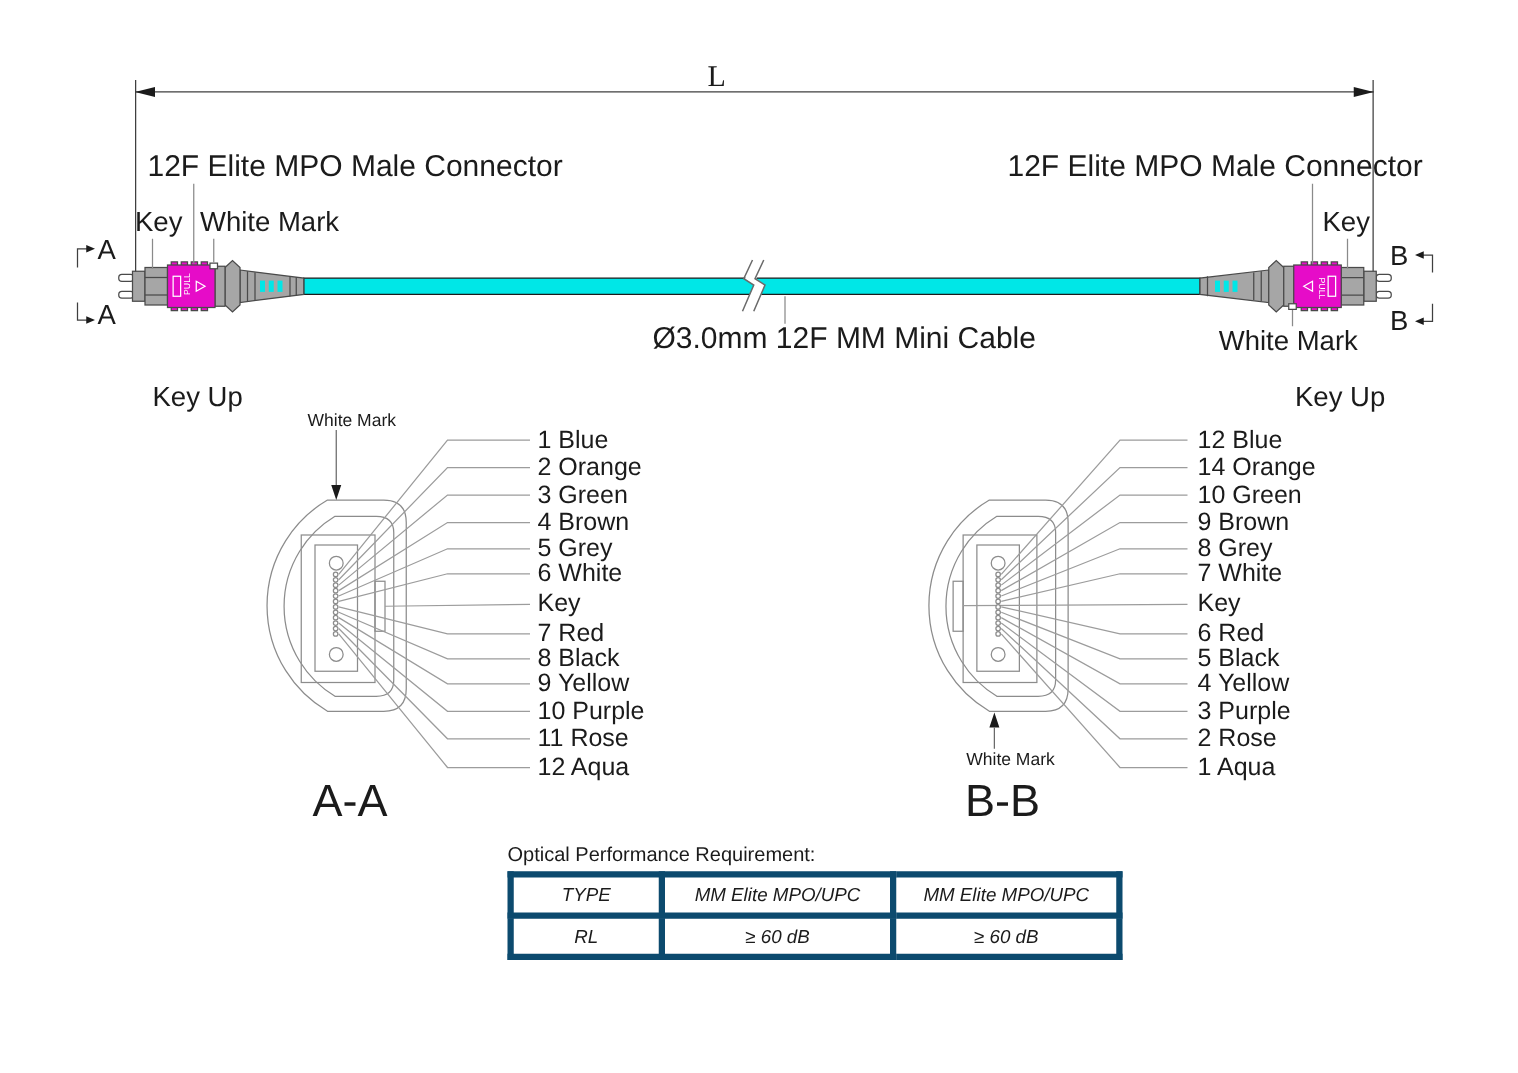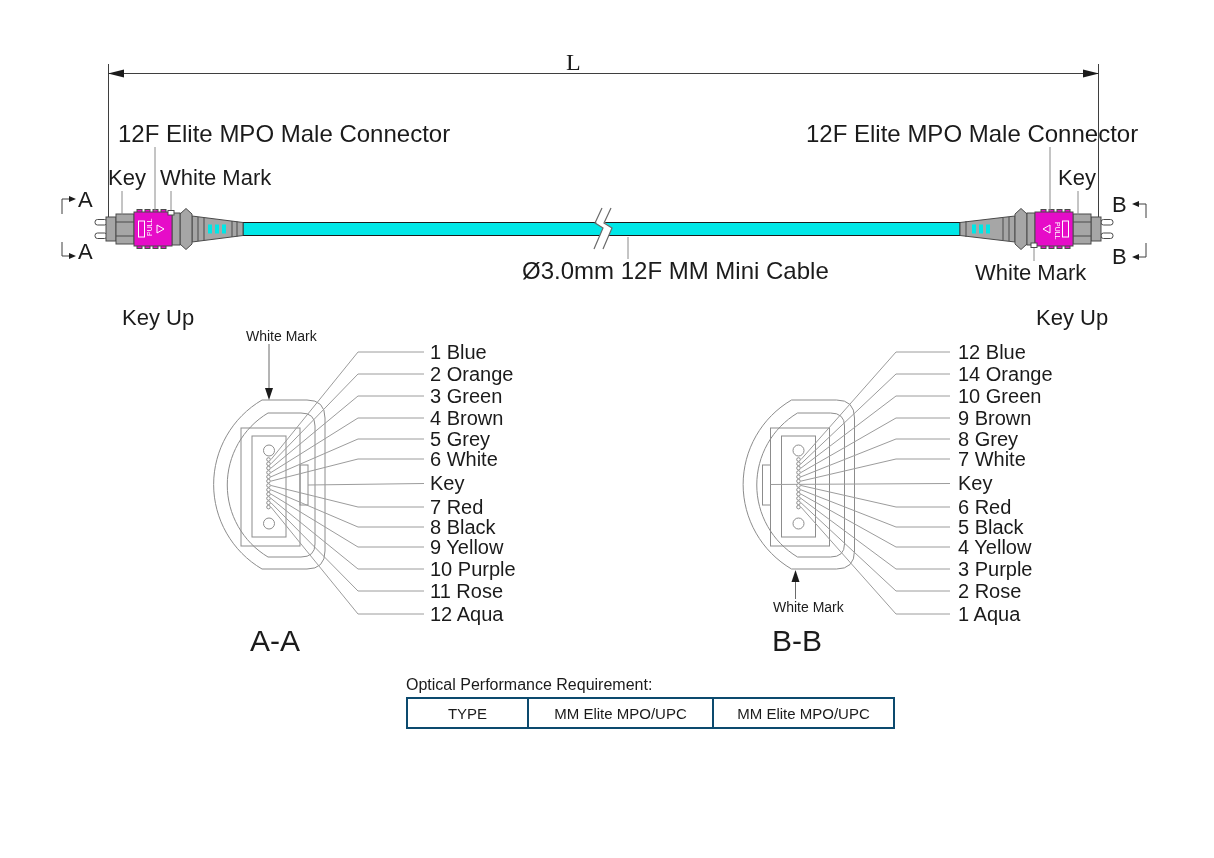--- a/index.html
+++ b/index.html
@@ -3,27 +3,27 @@
 <meta charset="utf-8">
 <style>
   html,body{margin:0;padding:0;background:#fff;}
   .stage{position:relative;width:1214px;height:858px;background:#fff;overflow:hidden;
          font-family:"Liberation Sans",sans-serif;color:#1b1b1b;}
   .stage svg{position:absolute;left:0;top:0;}
   .lbl{position:absolute;white-space:nowrap;}
   .t24{font-size:24px;line-height:24px;}
   .t22{font-size:22px;line-height:24px;}
   .t14{font-size:14px;line-height:14px;}
-  .t30{font-size:30px;line-height:30px;}
+  .t30{font-size:36px;line-height:30px;}
   .serif{font-family:"Liberation Serif",serif;}
   .fiber{position:absolute;font-size:20px;line-height:20px;}
   .perf-wrap{position:absolute;left:406px;top:697px;}
   table.perf{border-collapse:collapse;table-layout:fixed;width:487px;}
-  table.perf td{border:2px solid #0c4a6e;text-align:center;vertical-align:middle;
-                font-size:15px;padding:0;height:28px;}
+  table.perf td{border:5px solid #0c4a6e;text-align:center;vertical-align:middle;
+                font-size:15px;padding:0;height:28px;font-style:italic;}
   .tbl-title{position:absolute;left:406px;top:676px;font-size:16px;line-height:18px;}
 </style>
 </head>
 <body>
 
 <div class="stage">
 
 <svg width="1214" height="858" viewBox="0 0 1214 858">
 
   <g stroke="#3f3f3f" fill="none" stroke-width="1">
@@ -279,17 +279,22 @@
           <col style="width:121px">
           <col style="width:185px">
           <col style="width:181px">
         </colgroup>
       <tbody>
           <tr>
         <td>TYPE</td>
         <td>MM Elite MPO/UPC</td>
         <td>MM Elite MPO/UPC</td>
       </tr>
+      <tr>
+        <td>RL</td>
+        <td>≥ 60 dB</td>
+        <td>≥ 60 dB</td>
+      </tr>
     </tbody>
       </table>
   </div>
 
 </div>
 
 </body></html>

